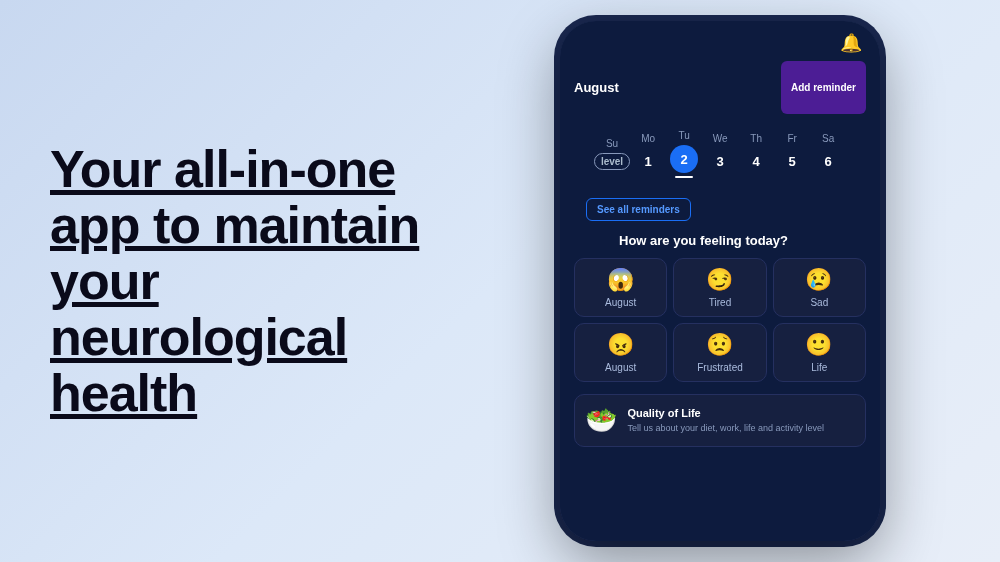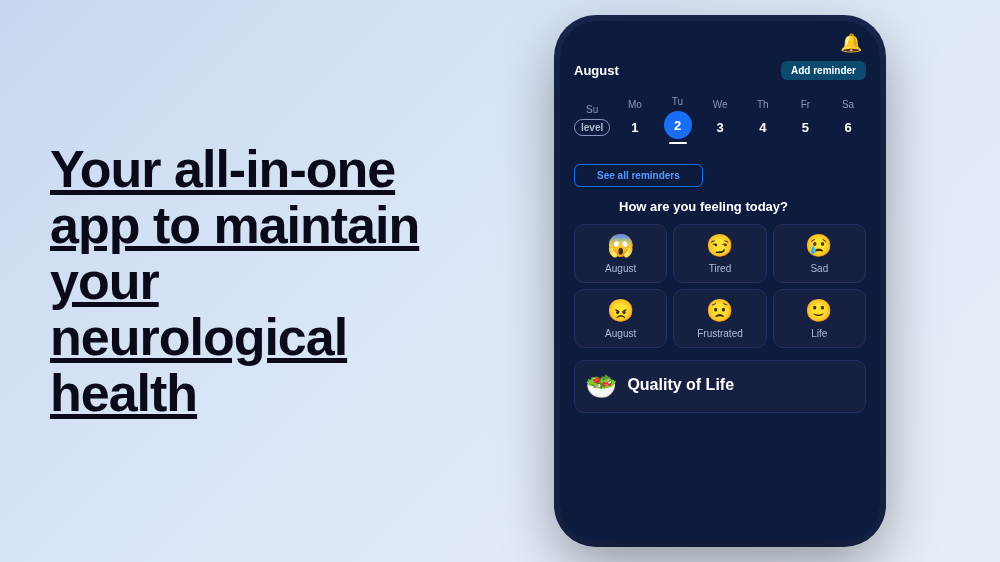--- a/index.html
+++ b/index.html
@@ -80,32 +80,32 @@
       align-items: center;
       margin-bottom: 16px;
       gap: 40px;
     }
     .month-label {
       color: #ffffff;
       font-size: 13px;
       font-weight: 600;
     }
     .add-reminder-btn {
-      background: #0c4a6e;
+      background: #4c1d95;
       color: white;
       border: none;
       border-radius: 6px;
-      padding: 4px 10px;
+      padding: 21px 10px;
       font-size: 10px;
       font-weight: 600;
       cursor: pointer;
     }
     .calendar-days {
       display: flex;
-      justify-content: space-between;
+      justify-content: center;
       align-items: center;
     }
     .day-col {
       display: flex;
       flex-direction: column;
       align-items: center;
       min-width: 36px;
     }
     .day-name {
       color: #8899bb;
@@ -151,25 +151,26 @@
       padding: 10px 14px;
       background: #0d1b3e;
     }
 
     
     .see-all-btn {
       display: inline-block;
       border: 1.5px solid #1a6ef5;
       color: #5599ff;
       border-radius: 6px;
-      padding: 5px 22px;
+      padding: 5px 10px;
       font-size: 10px;
       font-weight: 600;
       margin-bottom: 12px;
       cursor: pointer;
+      margin-left: 12px;
     }
 
     
     .section-title {
       color: #ffffff;
       font-size: 13px;
       font-weight: 700;
       margin-bottom: 10px;
       padding-left: 45px;
     }
@@ -209,21 +210,21 @@
       align-items: center;
       gap: 10px;
     }
     .q-icon {
       font-size: 26px;
       flex-shrink: 0;
     }
     .q-text {}
     .q-title {
       color: #ffffff;
-      font-size: 16px;
+      font-size: 11px;
       font-weight: 700;
       margin-bottom: 3px;
     }
     .q-desc {
       color: #8899bb;
       font-size: 9px;
       line-height: 1.4;
     }
   </style>
 </head>
@@ -327,18 +328,19 @@
         </div>
       </div>
 
       
 
       
       <div class="questionnaire-card">
         <span class="q-icon">🥗</span>
         <div class="q-text">
           <div class="q-title">Quality of Life</div>
+          <div class="q-desc">Tell us about your diet, work, life and activity level</div>
         </div>
       </div>
 
     </div>
   </div>
 </div>
 
 </body></html>

